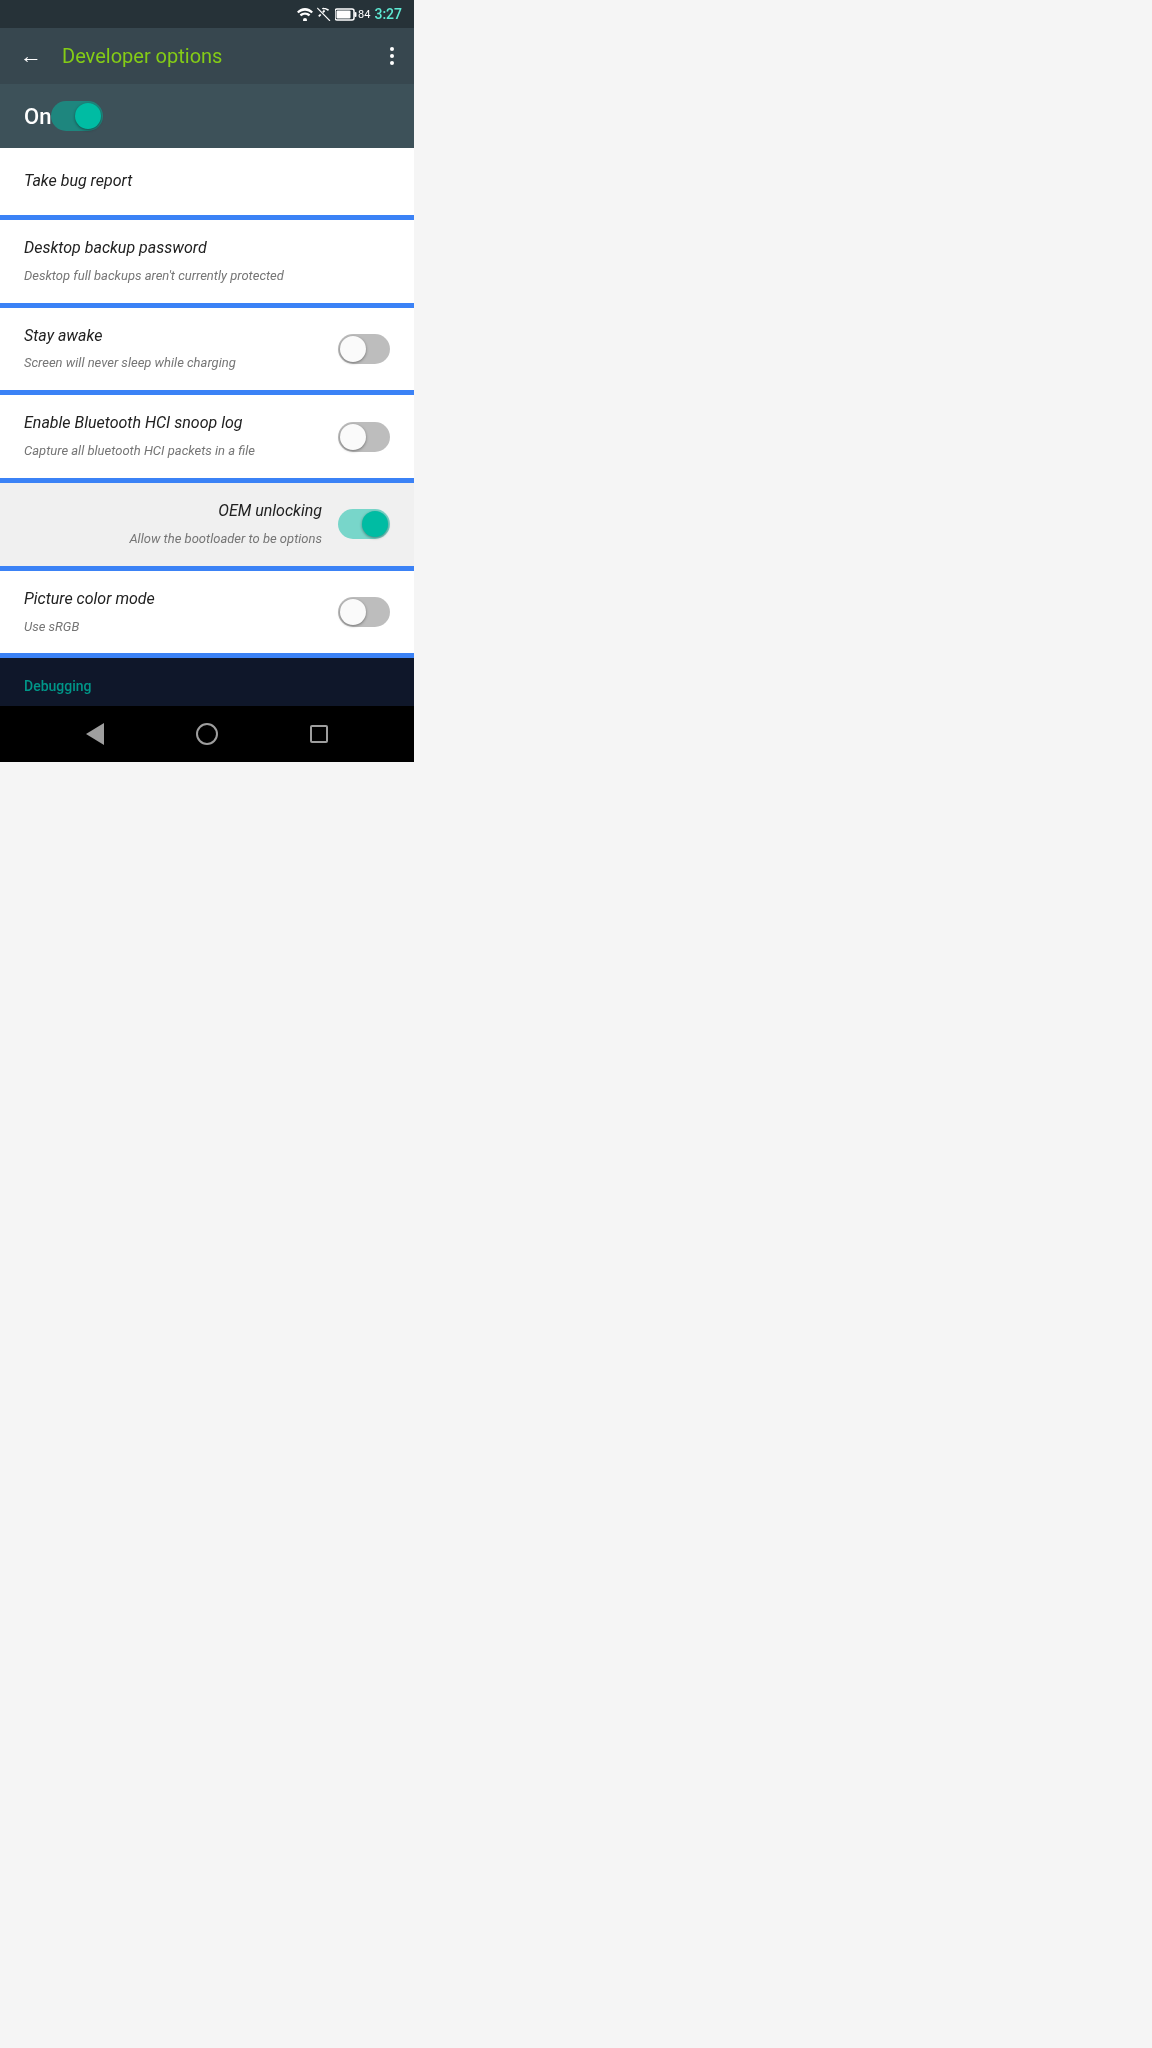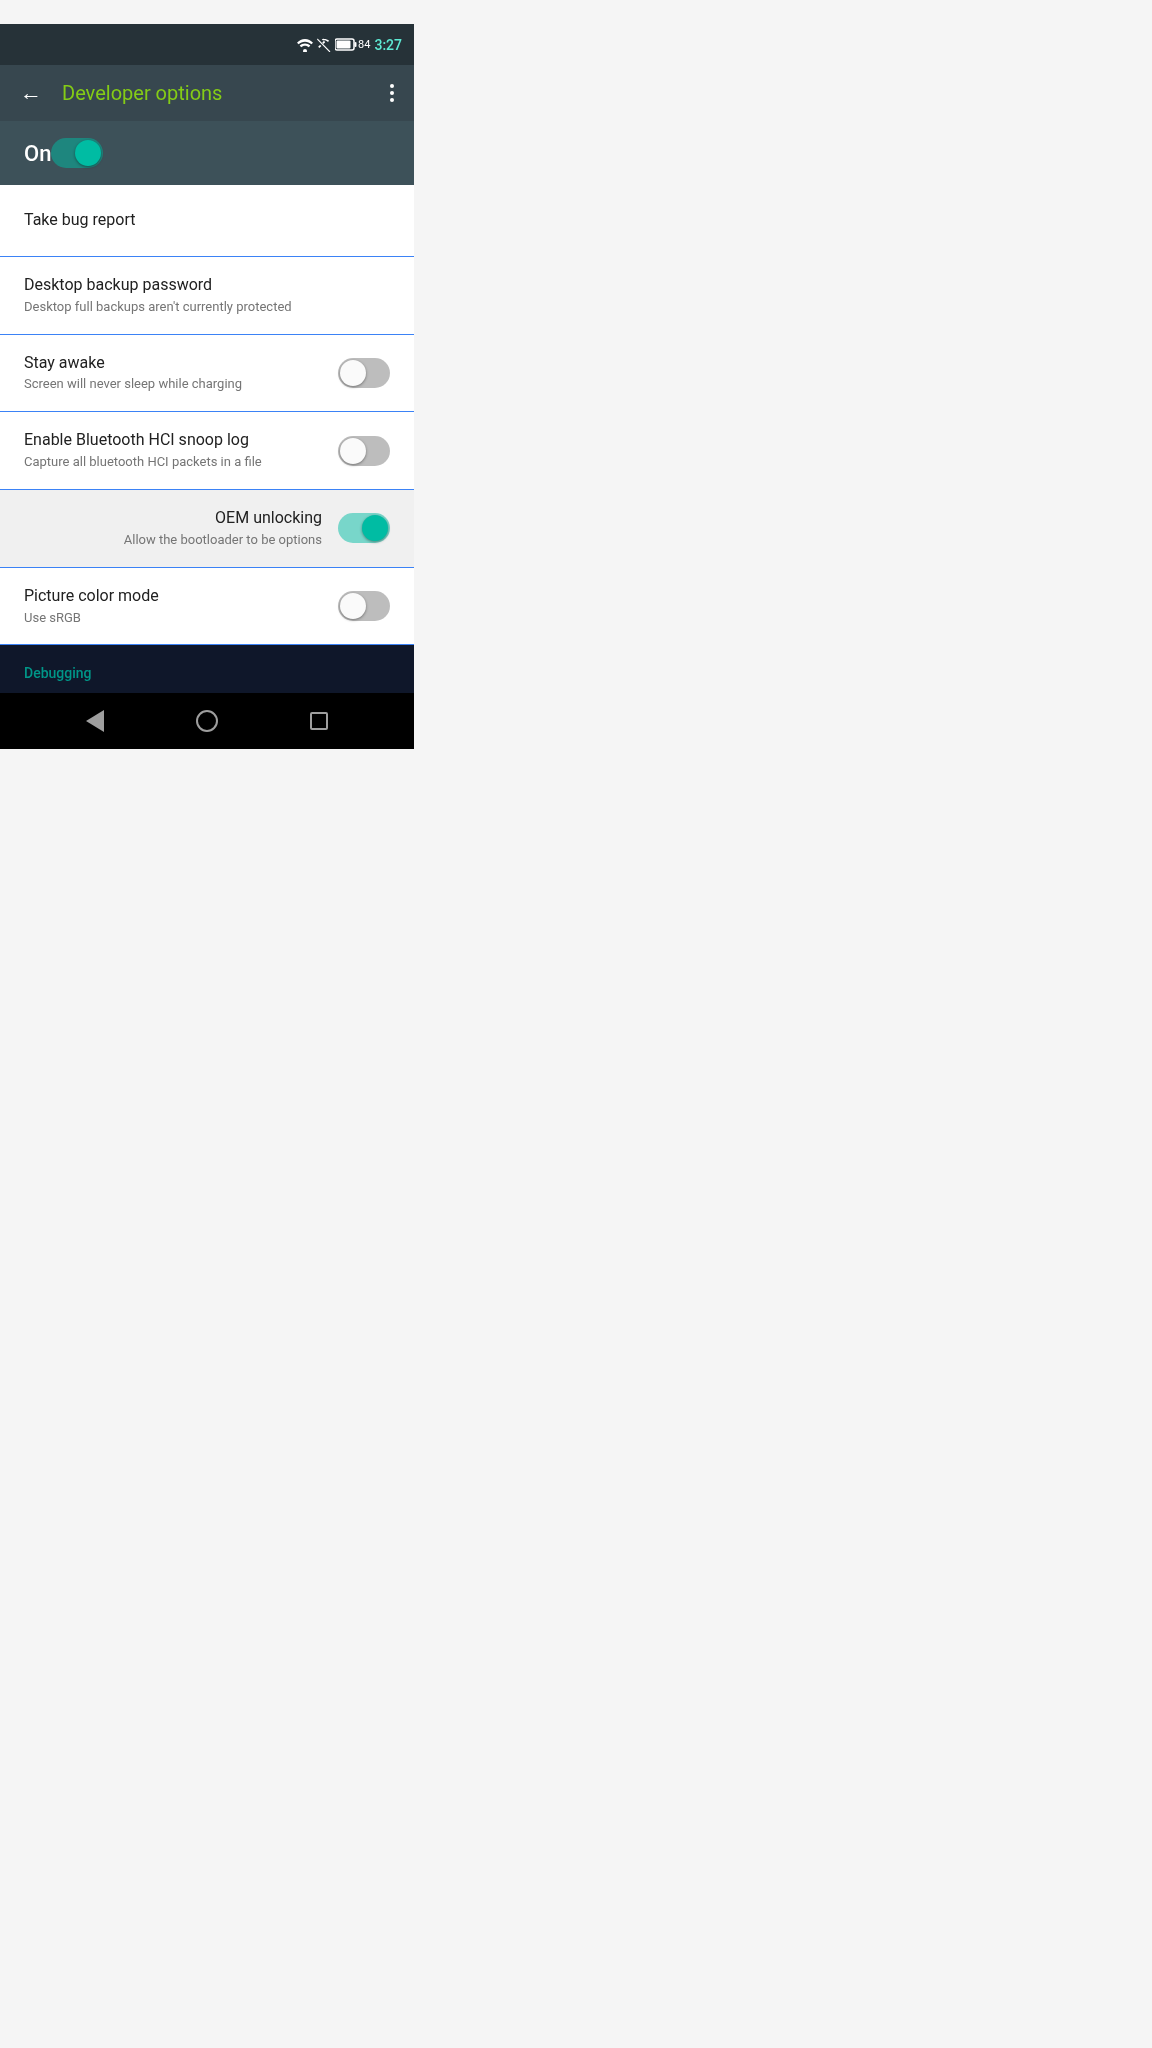--- a/index.html
+++ b/index.html
@@ -11,27 +11,26 @@
       background: #f5f5f5;
       font-family: 'Roboto', Arial, sans-serif;
       font-size: 16px;
       color: #212121;
       overflow-x: hidden;
     }
 
     
     .status-bar {
       background: #263238;
-      height: 41px;
+      height: 28px;
       display: flex;
       align-items: center;
       justify-content: flex-end;
       padding: 0 12px;
       gap: 6px;
-      margin-top: 24px;
     }
     .status-icons {
       display: flex;
       align-items: center;
       gap: 4px;
     }
     .status-time {
       color: #5eead4;
       font-size: 14px;
       font-weight: 500;
@@ -130,46 +129,47 @@
     }
 
     
     .content {
       background: #fff;
     }
 
     
     .settings-row {
       padding: 18px 24px;
-      border-bottom: 1px solid #3b82f6;
+      border-bottom: 5px solid #3b82f6;
       display: flex;
       align-items: center;
       justify-content: space-between;
       cursor: pointer;
       background: #fff;
       min-height: 72px;
+      font-style: italic;
     }
     .settings-row.highlighted {
       background: #f0f0f0;
       text-align: right;
     }
     .settings-row-text {
       flex: 1;
       padding-right: 16px;
     }
     .settings-row-title {
       font-size: 16px;
       color: #212121;
       font-weight: 400;
       line-height: 1.3;
     }
     .settings-row-subtitle {
       font-size: 13px;
       color: #757575;
-      margin-top: 3px;
+      margin-top: 9px;
       line-height: 1.3;
     }
 
     
     .section-header {
       padding: 20px 24px 12px;
       background: #0f172a;
     }
     .section-header-text {
       color: #009688;

